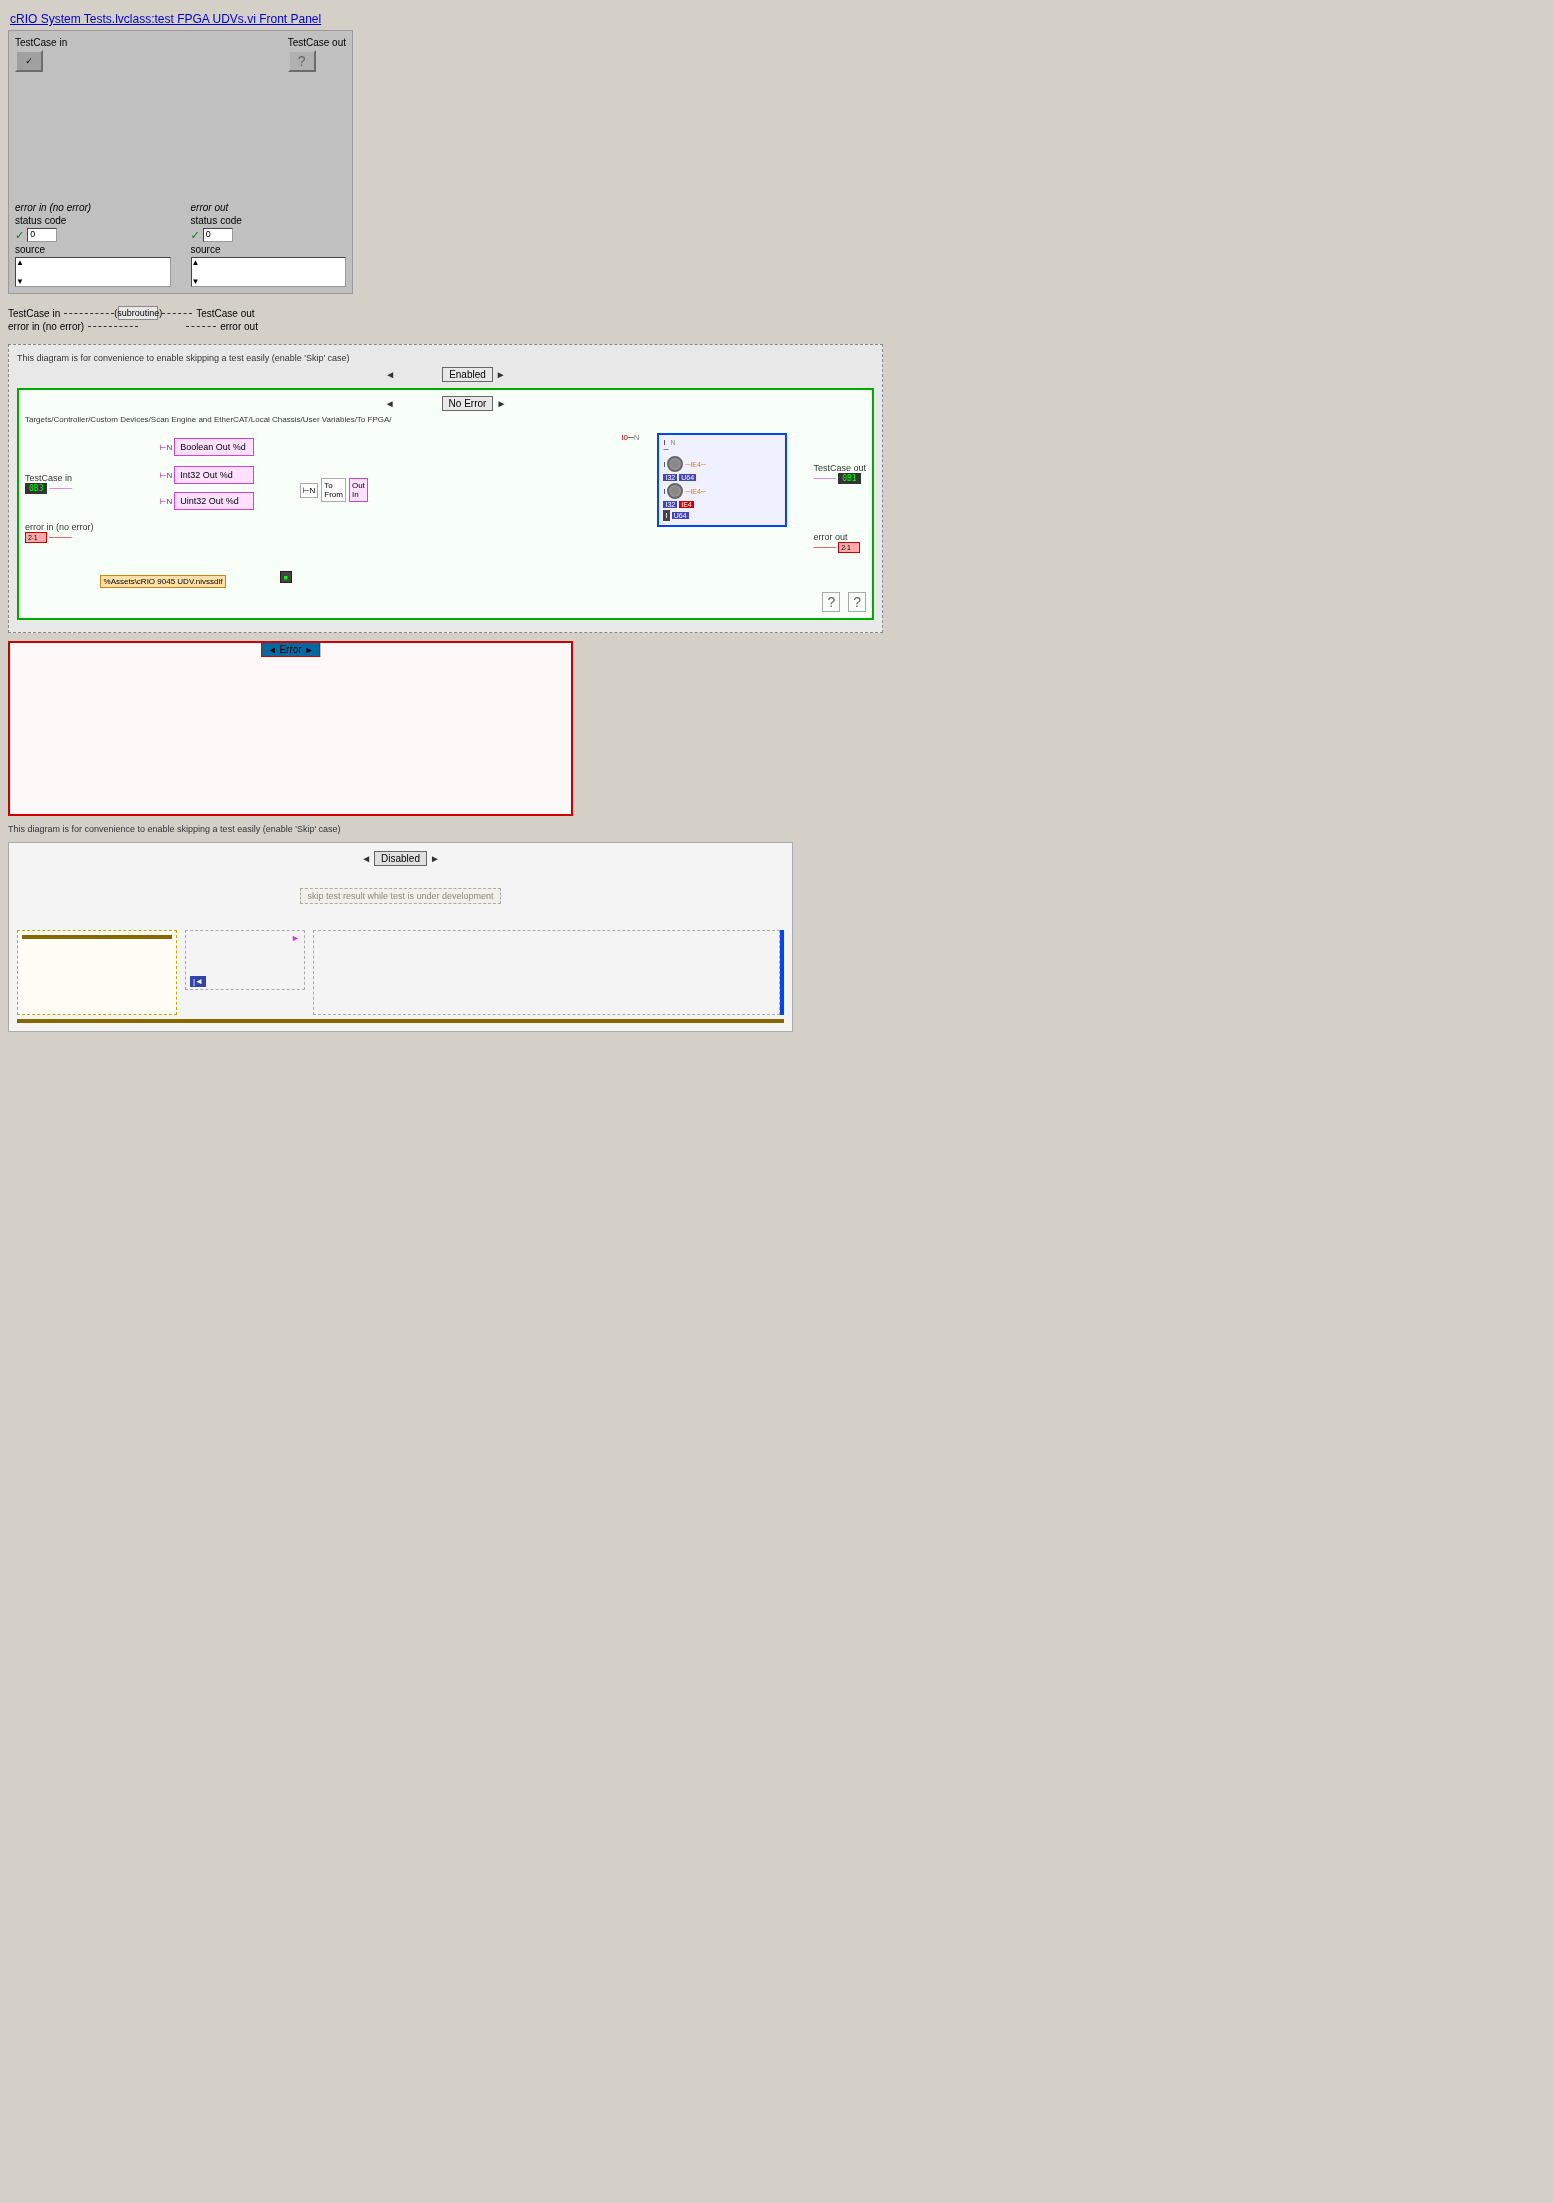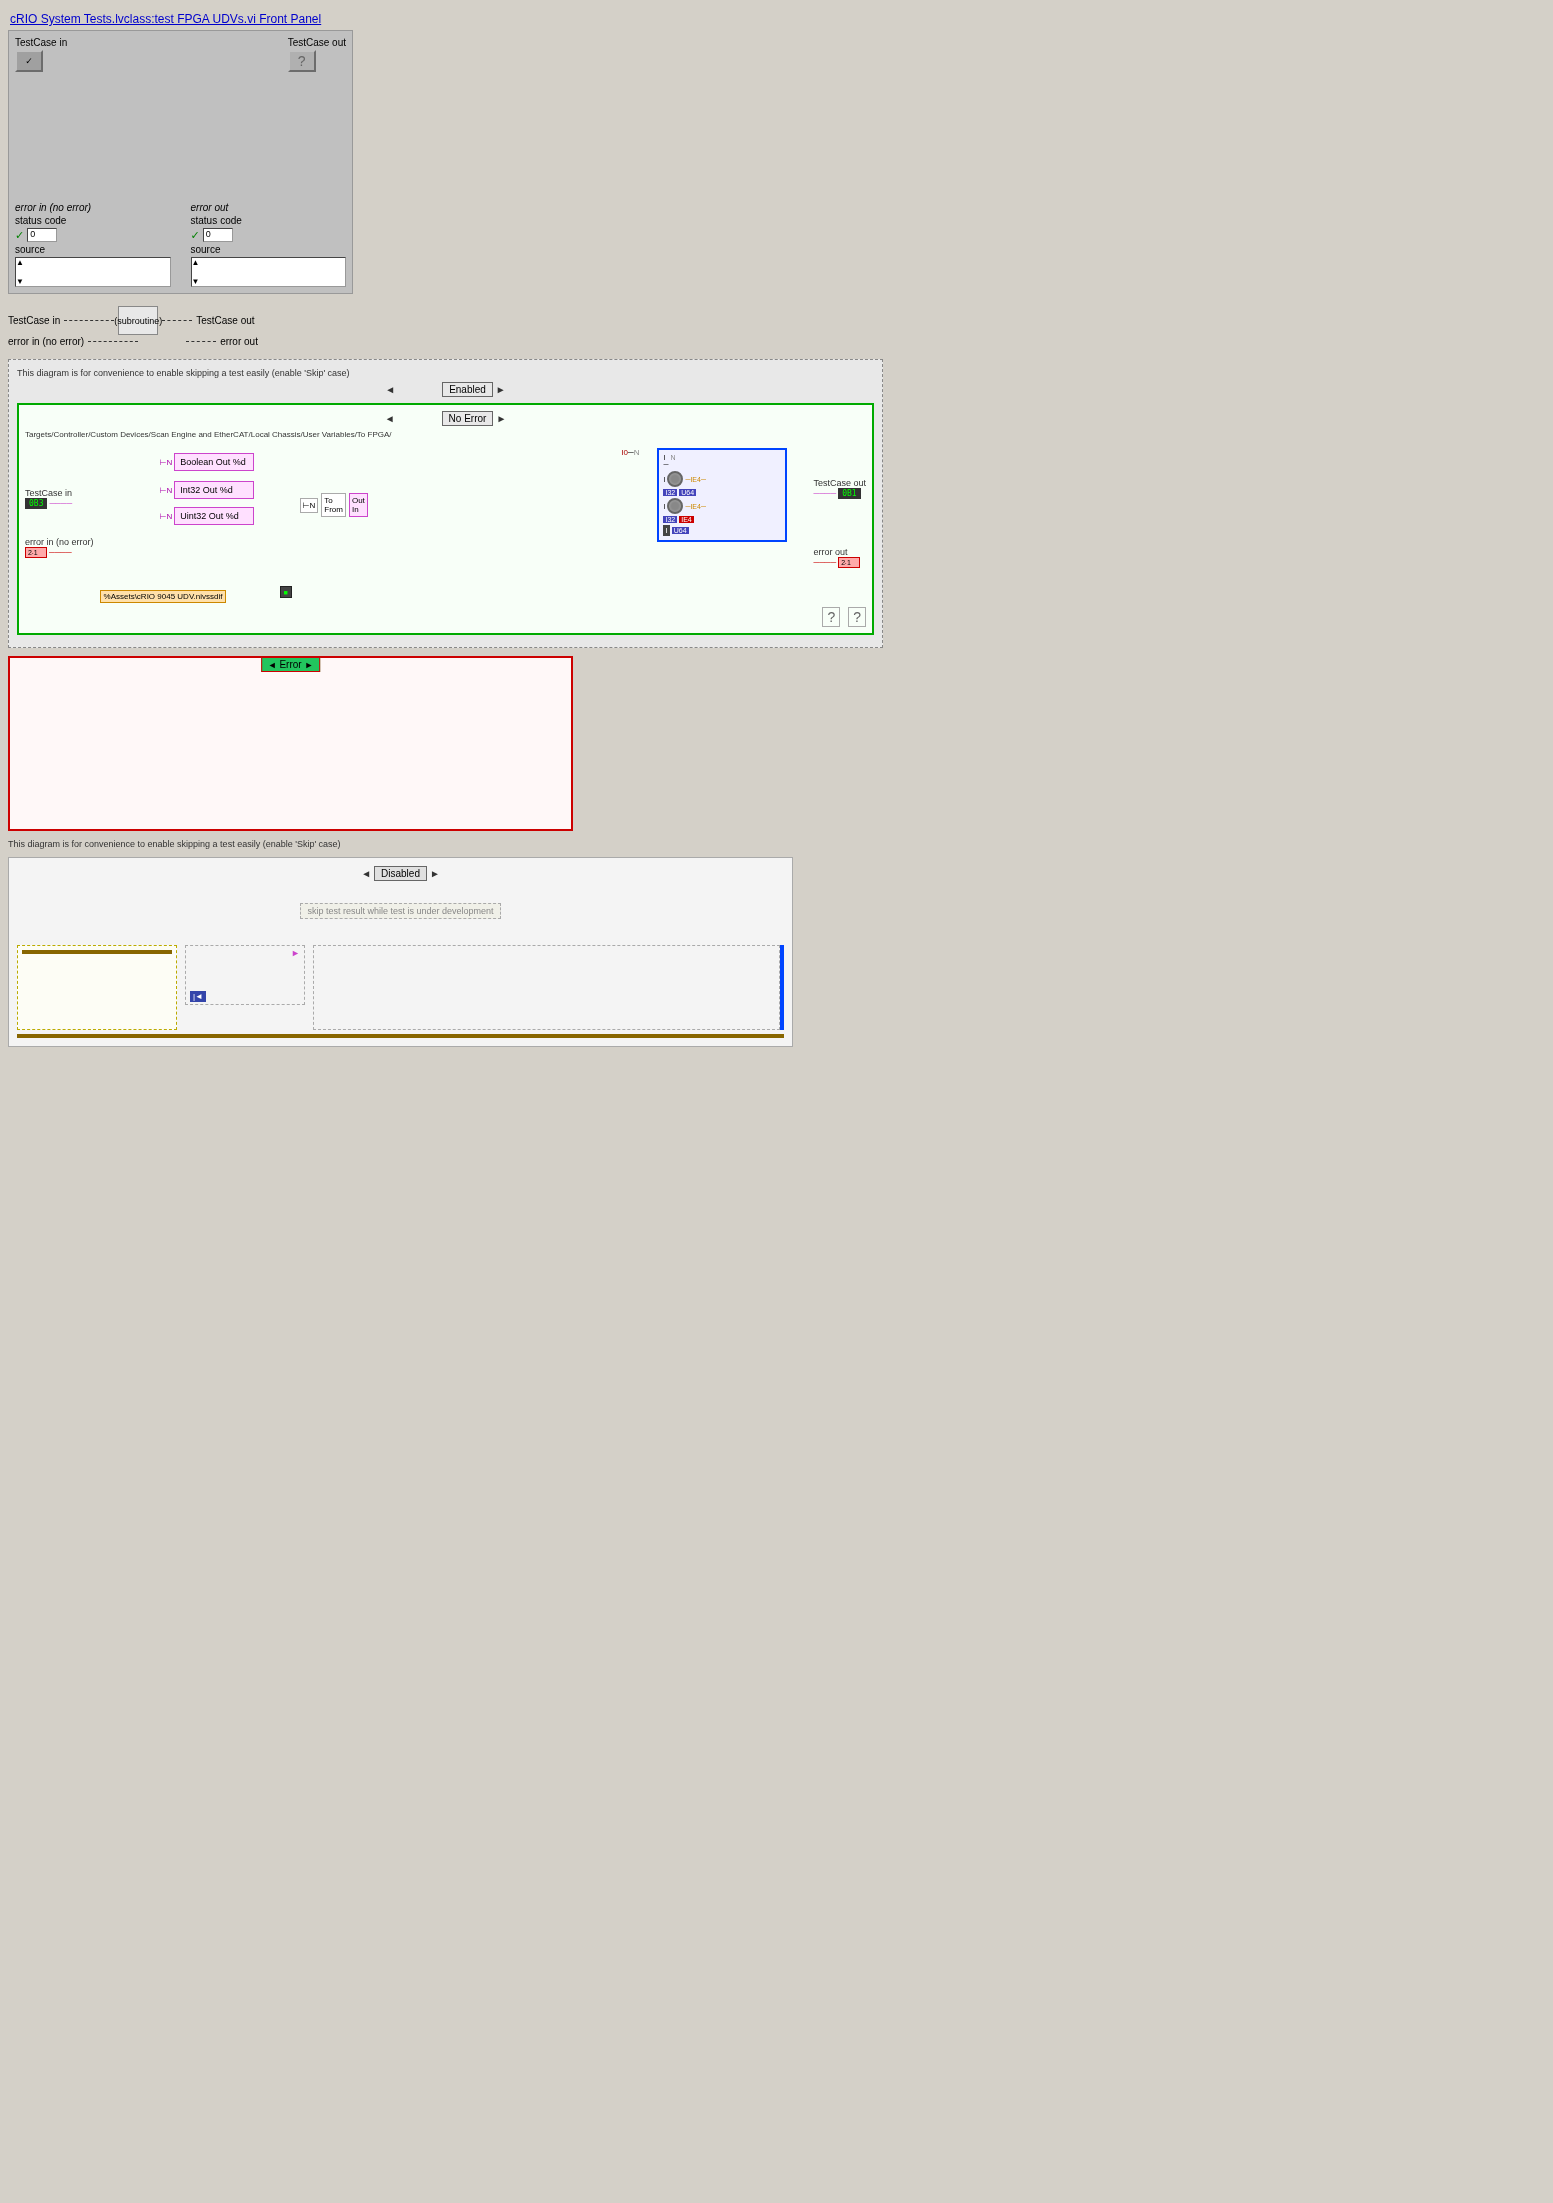--- a/index.html
+++ b/index.html
@@ -119,21 +119,21 @@
       align-items: center;
       gap: 4px;
       margin: 1px 0;
     }
     .conn-dash {
       border-top: 1px dashed #333;
       width: 50px;
     }
     .conn-box {
       width: 40px;
-      height: 29px;
+      height: 14px;
       background: #e8e8e8;
       border: 1px solid #888;
       display: flex;
       align-items: center;
       justify-content: center;
       font-size: 9px;
     }
     .conn-dash2 {
       border-top: 1px dashed #333;
       width: 30px;
@@ -224,21 +224,21 @@
       position: relative;
       margin: 8px 0;
       width: 565px;
       height: 175px;
     }
     .red-header {
       position: absolute;
       top: -1px;
       left: 50%;
       transform: translateX(-50%);
-      background: #22c55e;
+      background: #0369a1;
       border: 1px solid #cc0000;
       padding: 1px 6px;
       font-size: 10px;
     }
 
     
     .case-structure-disabled {
       border: 1px solid #aaa;
       background: #f4f4f4;
       padding: 8px;

